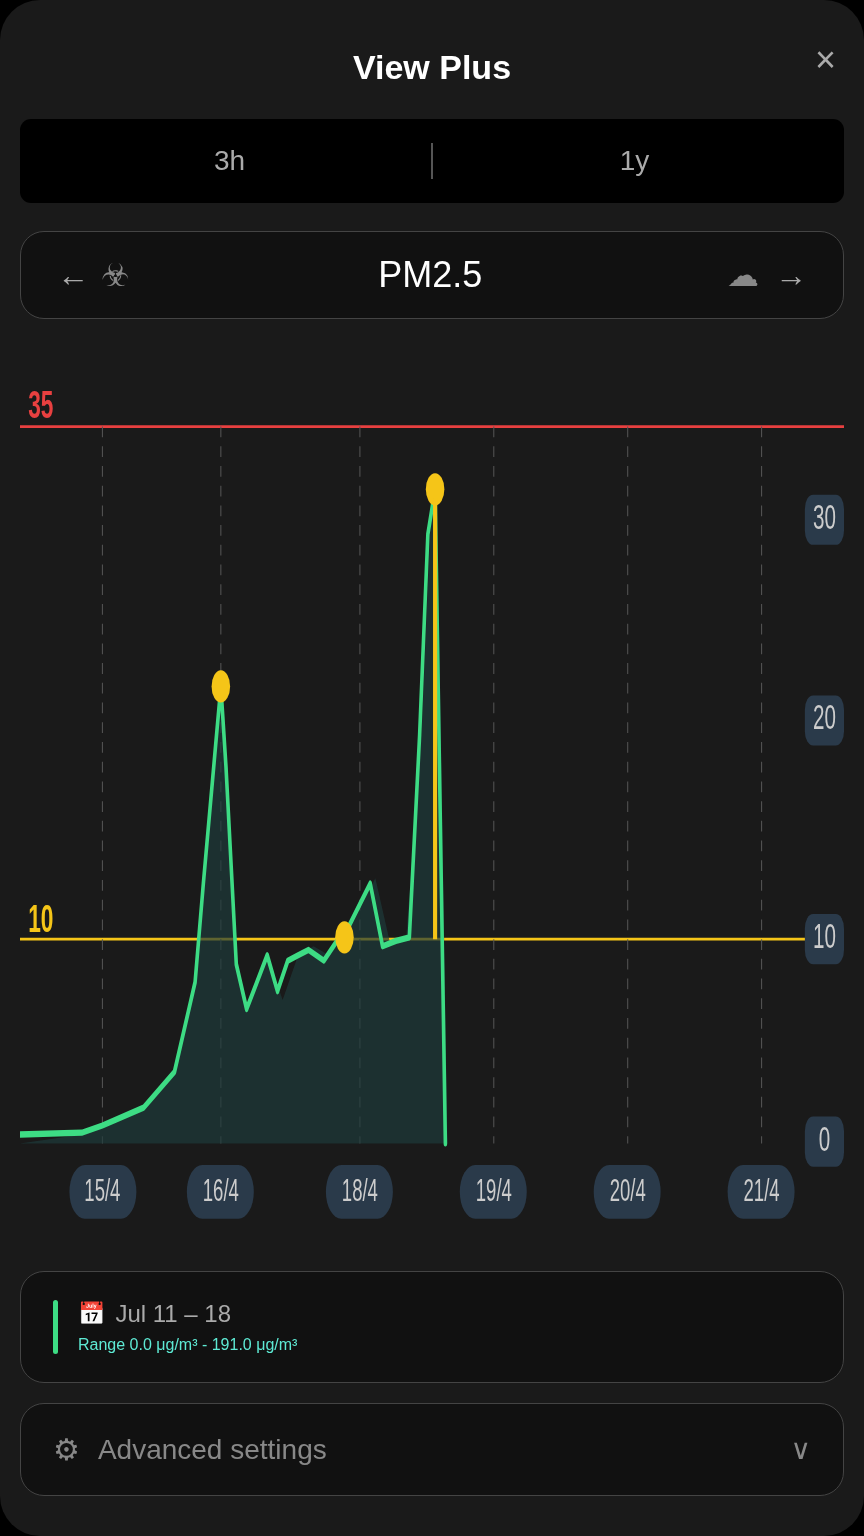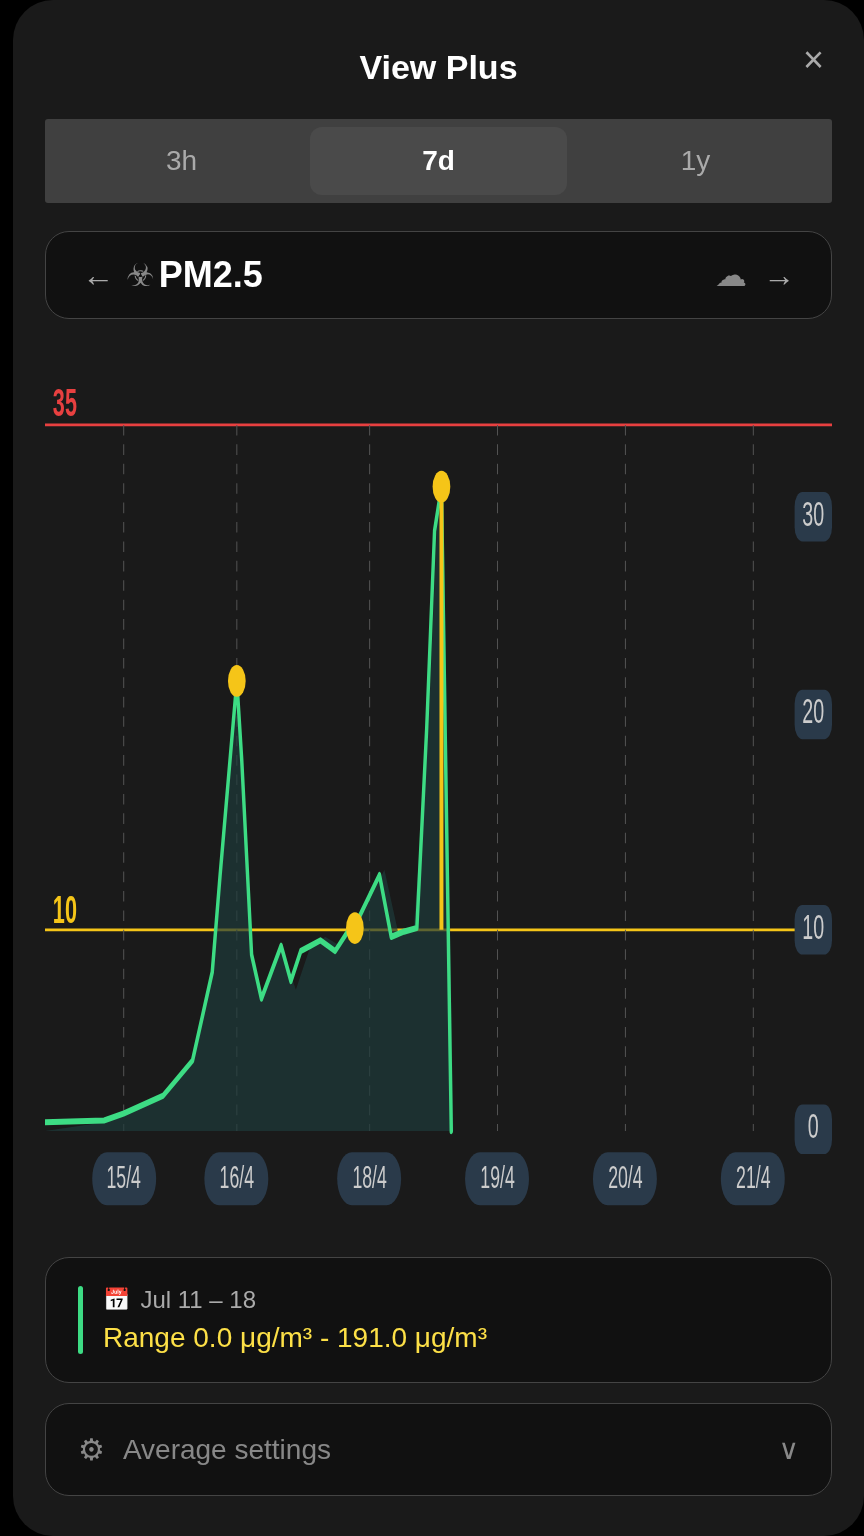--- a/index.html
+++ b/index.html
@@ -15,22 +15,21 @@
 
     .modal {
       width: 864px;
       height: 1536px;
       background: #1a1a1a;
       border-radius: 40px;
       position: relative;
       overflow: hidden;
       display: flex;
       flex-direction: column;
-      padding: 0 32px 40px;
-      margin-left: 13px;
+      padding: 0 20px 40px;
     }
 
     
     .header {
       display: flex;
       align-items: center;
       justify-content: center;
       padding: 48px 0 32px;
       position: relative;
     }
@@ -48,22 +47,22 @@
       transform: translateY(-50%);
       color: #aaa;
       font-size: 36px;
       cursor: pointer;
       line-height: 1;
       padding: 8px;
     }
 
     
     .time-selector {
-      background: #404040;
-      border-radius: 3px;
+      background: #000000;
+      border-radius: 11px;
       display: flex;
       align-items: center;
       padding: 8px;
       margin-bottom: 28px;
     }
 
     .time-option {
       flex: 1;
       text-align: center;
       color: #aaa;
@@ -112,23 +111,24 @@
 
     .metric-icon {
       color: #888;
       font-size: 32px;
       margin-left: 4px;
       margin-right: 4px;
     }
 
     .metric-title {
       flex: 1;
+      text-align: center;
       color: #fff;
       font-size: 36px;
-      font-weight: 700;
+      font-weight: 400;
     }
 
     .metric-cloud {
       color: #888;
       font-size: 32px;
       margin-right: 8px;
     }
 
     
     .chart-container {
@@ -180,22 +180,22 @@
       font-size: 22px;
     }
 
     .stats-average {
       color: #fff;
       font-size: 32px;
       font-weight: 700;
     }
 
     .stats-range {
-      color: #fde047;
-      font-size: 28px;
+      color: #5eead4;
+      font-size: 16px;
     }
 
     
     .advanced-settings {
       background: #111;
       border: 1.5px solid #444;
       border-radius: 24px;
       padding: 28px 32px;
       margin-top: 20px;
       display: flex;
@@ -227,21 +227,20 @@
 
   <div class="header">
     <span class="header-title">View Plus</span>
     <span class="close-btn">×</span>
   </div>
 
   <div class="time-selector">
     <div class="time-option">3h</div>
     <div class="time-divider"></div>
 
-    <div class="time-option active">7d</div>
 
     <div class="time-divider"></div>
     <div class="time-option">1y</div>
   </div>
 
   <div class="metric-selector">
     <span class="metric-arrow">←</span>
     <span class="metric-icon">
       
       ☣
@@ -319,17 +318,17 @@
       <div class="stats-date-row">
         <span class="stats-calendar-icon">📅</span>
         <span>Jul 11 – 18</span>
       </div>
       <div class="stats-range">Range 0.0 μg/m³ - 191.0 μg/m³</div>
     </div>
   </div>
 
   <div class="advanced-settings">
     <span class="settings-icon">⚙</span>
-    <span class="settings-label">Average settings</span>
+    <span class="settings-label">Advanced settings</span>
     <span class="settings-chevron">∨</span>
   </div>
 
 </div>
 
 </body></html>

